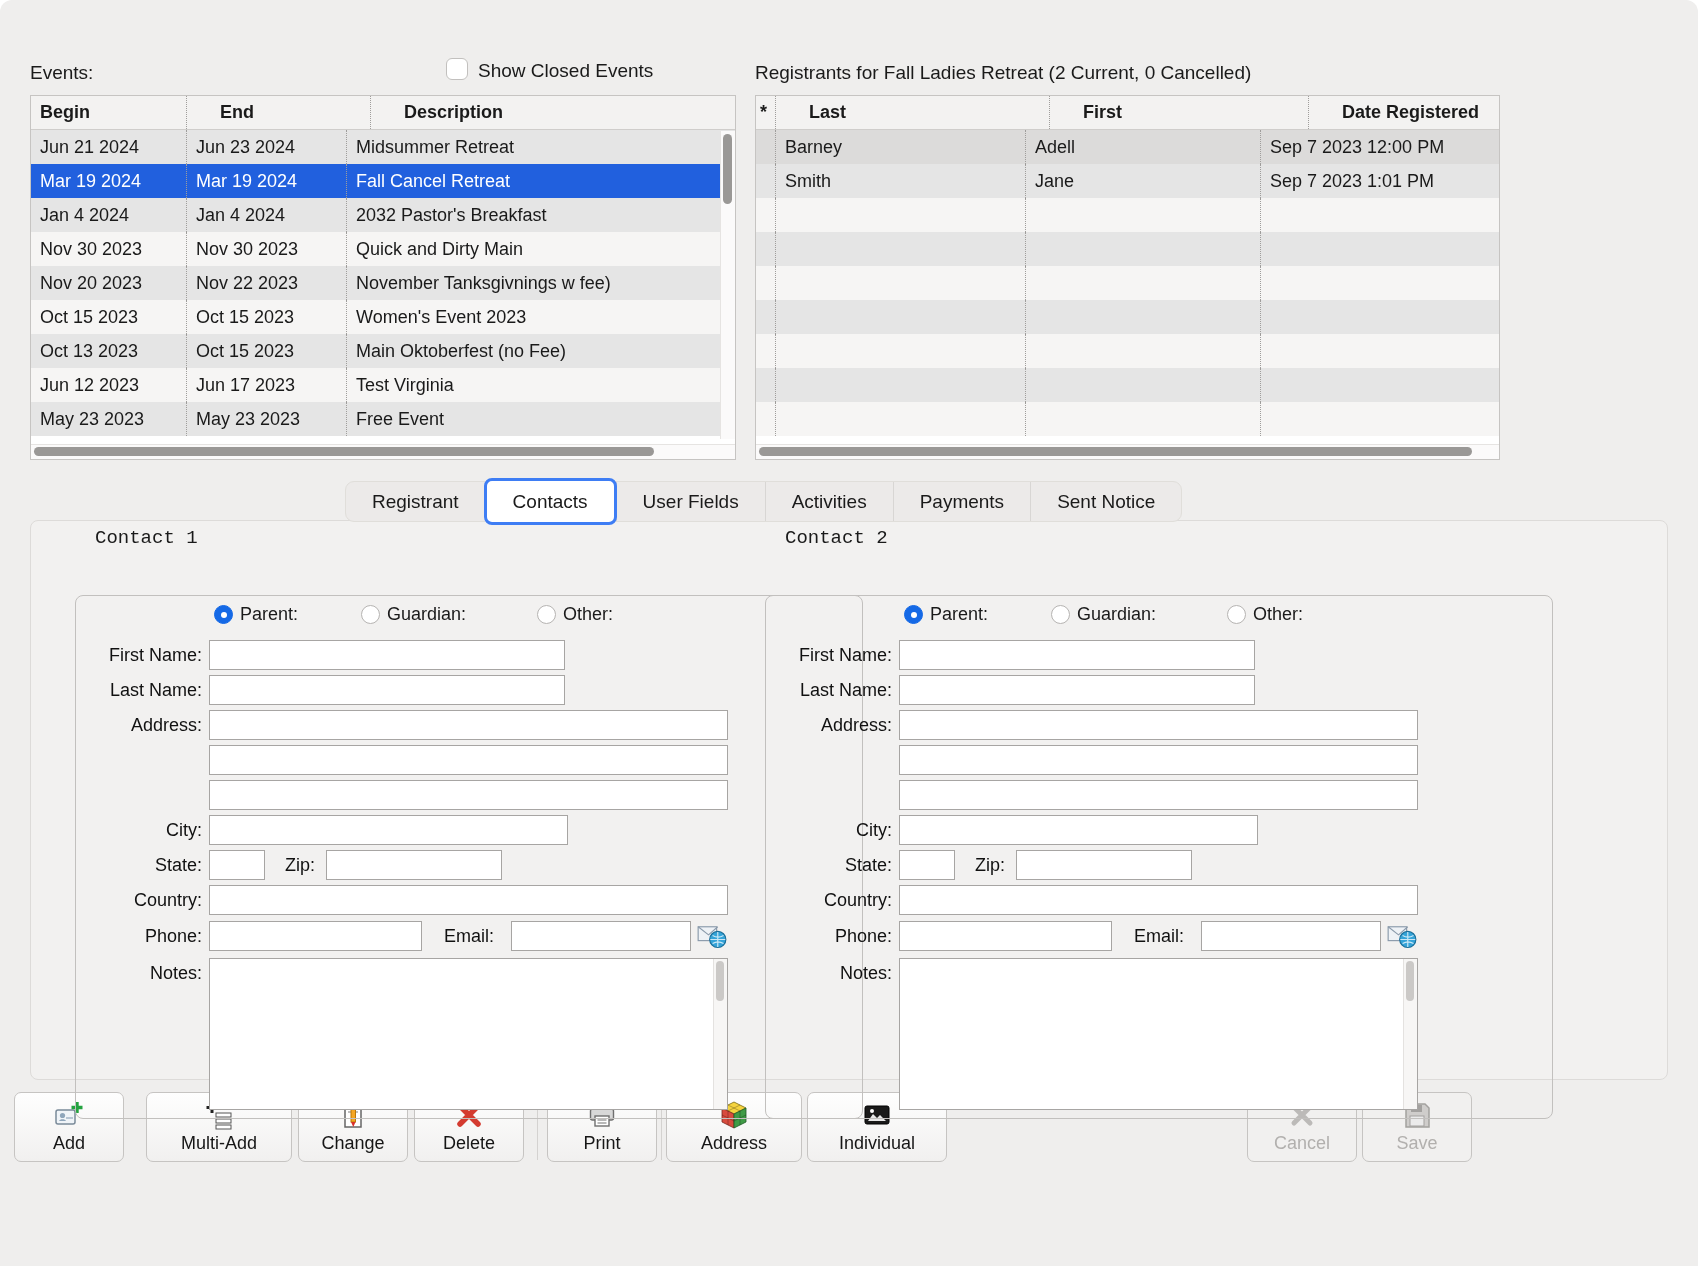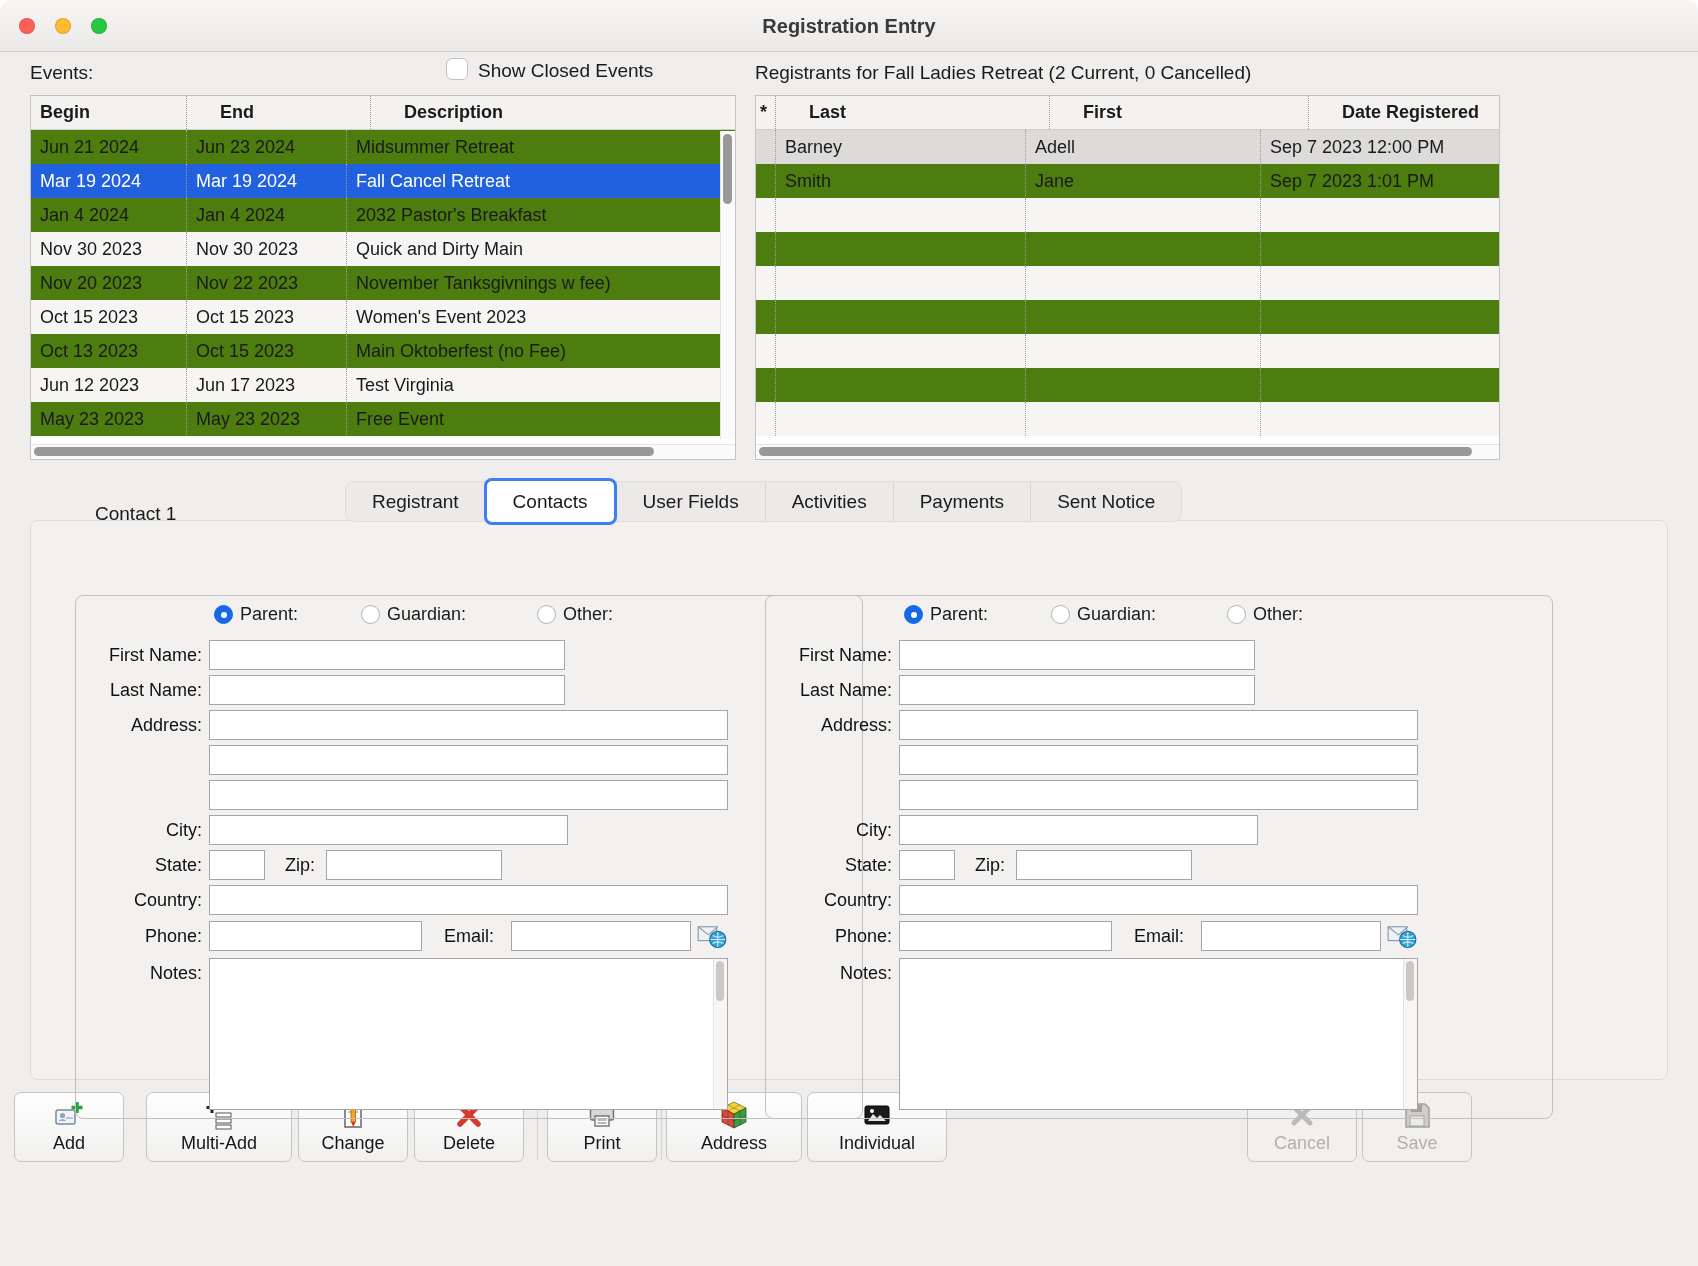--- a/index.html
+++ b/index.html
@@ -27,21 +27,21 @@
 
   
   .dtable { position:absolute; top:95px; height:365px; background:#fff; border:1px solid #c6c4c2; overflow:hidden; }
   .events-pos { left:30px; width:706px; }
   .regs-pos  { left:755px; width:745px; }
   .thead { display:flex; height:34px; background:#f3f2f1; border-bottom:1px solid #cfcdcb;gap:24px; }
   .th, .td { display:flex; align-items:center; padding:0 9px; font-size:18px;
              white-space:nowrap; overflow:hidden; border-right:1px dotted #9f9d9b; }
   .th { font-weight:700; }
   .th:last-child, .td:last-child { border-right:none; }
-  .trow { display:flex; height:34px; background:#4d7c0f; }
+  .trow { display:flex; height:34px; background:#e5e5e5; }
   .trow.alt { background:#f6f5f4; }
   .trow.sel-blue { background:#2160de; color:#fff; }
   .trow.sel-gray { background:#dcdbda; }
   .col-begin{width:156px} .col-end{width:160px} .col-desc{flex:1}
   .col-star{width:20px; padding:0 4px} .col-last{width:250px} .col-first{width:235px} .col-date{flex:1}
 
   .vscroll { position:absolute; top:35px; right:0; width:15px; height:308px; background:#fbfafa; border-left:1px solid #e6e4e2; }
   .vthumb  { position:absolute; left:2px; top:3px; width:9px; height:70px; background:#9a9896; border-radius:5px; }
   .hscroll { position:absolute; left:0; bottom:0; width:100%; height:15px; background:#fbfafa; border-top:1px solid #e6e4e2; }
   .hthumb  { position:absolute; top:2px; left:3px; height:9px; background:#9a9896; border-radius:5px; }
@@ -50,21 +50,21 @@
   .tabstrip { position:absolute; left:345px; top:481px; height:41px; display:flex;
               background:#eceae9; border:1px solid #e0deda; border-radius:9px; z-index:5; }
   .tab { display:flex; align-items:center; padding:0 26px; font-size:19px; border-left:1px solid #d8d6d4; }
   .tab:first-child { border-left:none;text-align:right; }
   .tab.selected { background:#fff; border:3px solid #3e7df4; border-radius:8px; margin:-4px -1px; z-index:6; }
 
   .mainpanel { position:absolute; left:30px; top:520px; width:1638px; height:560px;
                background:#f2f1f0; border:1px solid #dddbd9; border-radius:8px; }
 
   
-  .gb-title { position:absolute; top:503px; font-size:19px; z-index:2; }
+  .gb-title { position:absolute; top:527px; font-size:19px; z-index:2;font-family:Liberation Mono, monospace; }
   .gbt1 { left:95px; } .gbt2 { left:785px; }
   .groupbox { position:absolute; top:555px; width:788px; height:524px; border:1px solid #c2c0be; border-radius:8px; z-index:2;margin-top:40px; }
   .gb1 { left:75px; } .gb2 { left:765px; }
 
   
   .flabel { position:absolute; left:0; width:130px; padding-right:4px; text-align:right;
             font-size:18px; line-height:30px; color:#111; }
   .ti { position:absolute; height:30px; border:1px solid #a7a5a3; background:#fff;
         font-size:16px; padding:0 6px; font-family:inherit; }
   .f-first-l{top:44px}   .f-first-i{left:133px;top:44px;width:356px}
@@ -105,28 +105,20 @@
   .b-address{left:666px;width:136px} .b-individual{left:807px;width:140px}
   .b-cancel{left:1247px;width:110px} .b-save{left:1362px;width:110px}
   .tsep{position:absolute;top:1094px;width:1px;height:66px;background:#d4d2d0;}
   .sep1{left:537px}.sep2{left:661px}
 </style>
 </head>
 <body>
 
 <div class="window">
 
-  <div class="titlebar">
-    <div class="traffic">
-      <div class="tl red"></div>
-      <div class="tl yellow"></div>
-      <div class="tl green"></div>
-    </div>
-    <div class="window-title">Registration Entry</div>
-  </div>
 
   <div class="sec-label events-label">Events:</div>
   <div class="checkbox"></div>
   <div class="cb-label">Show Closed Events</div>
   <div class="sec-label regs-label">Registrants for Fall Ladies Retreat (2 Current, 0 Cancelled)</div>
 
   <div class="dtable events-pos">
     <div class="thead">
       <div class="th col-begin">Begin</div>
       <div class="th col-end">End</div>

